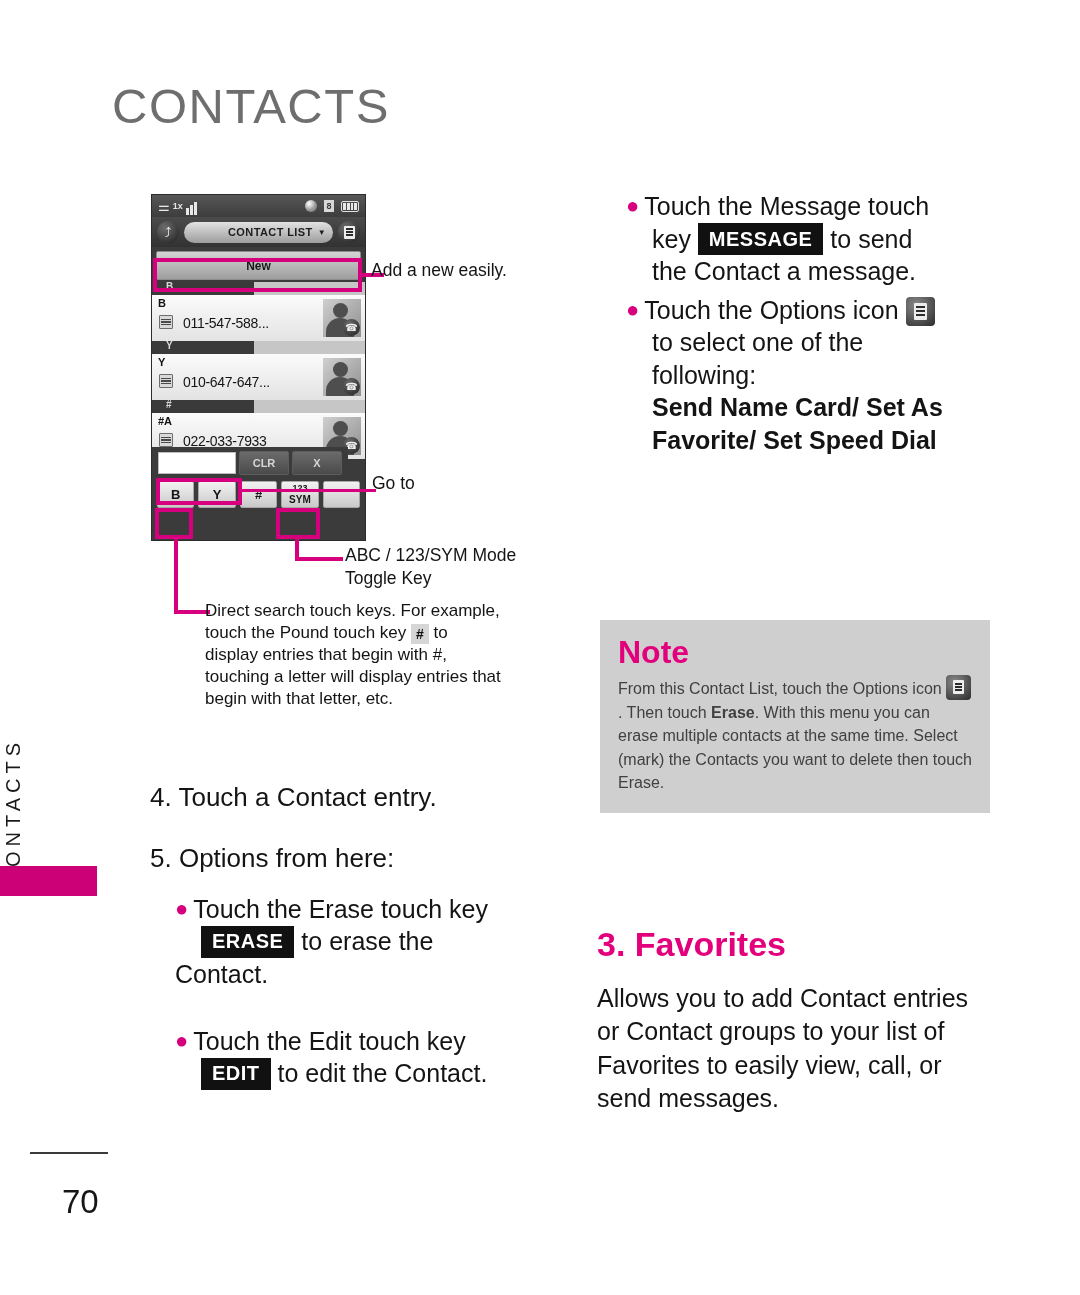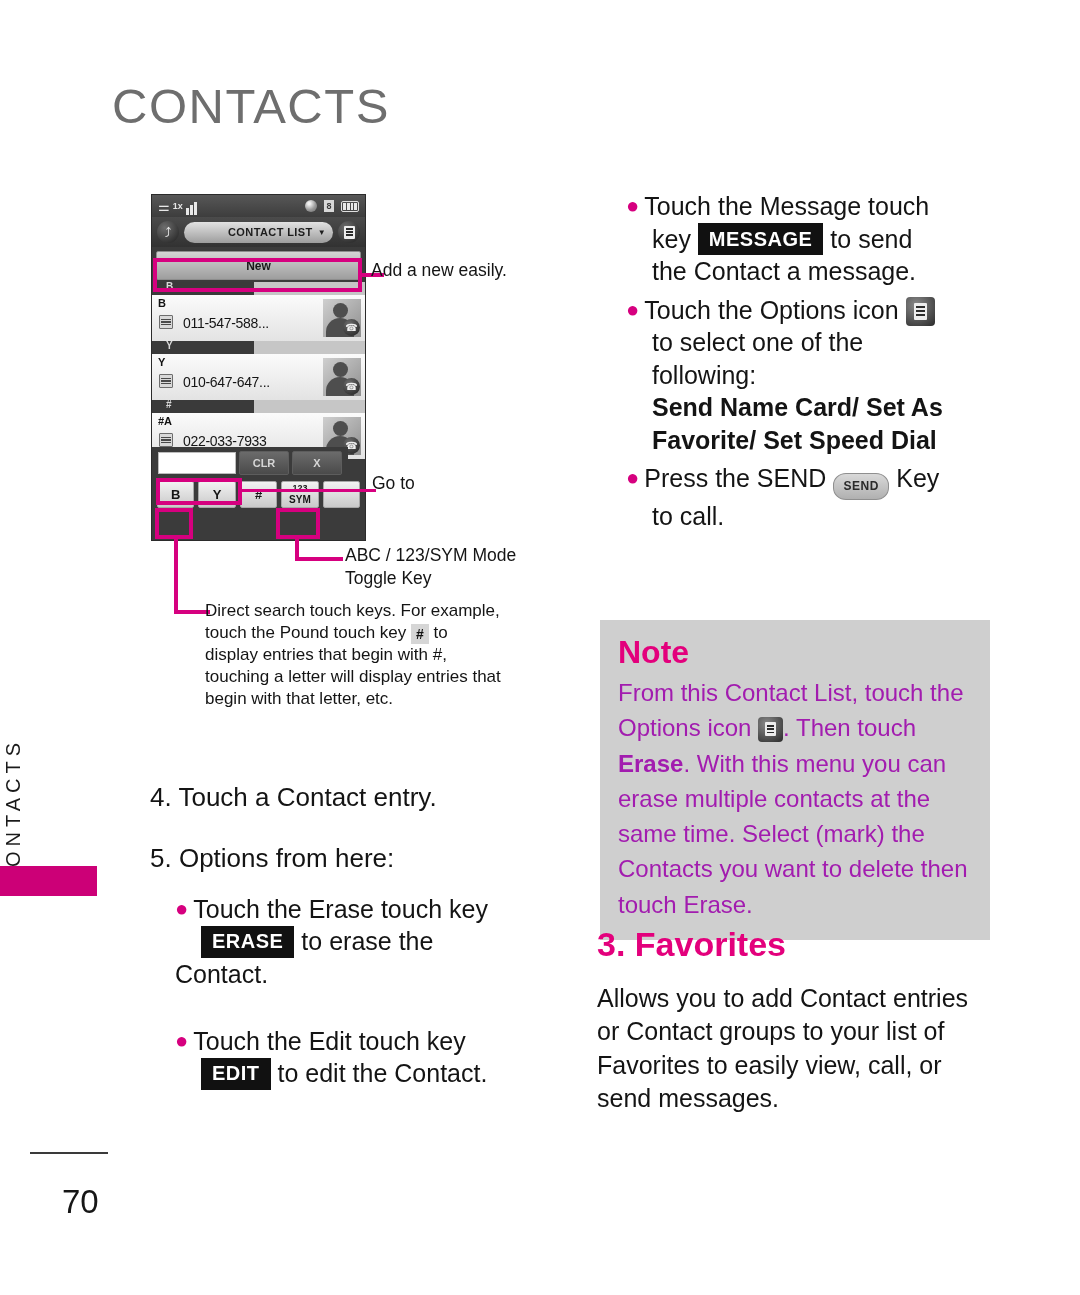--- a/index.html
+++ b/index.html
@@ -136,21 +136,21 @@
     display:flex;flex-direction:column;justify-content:center;gap:2px;padding:0 2px;box-sizing:border-box;}
   .opt-inline .g i{display:block;height:2px;background:#2b2b2b;}
   .bold-opts{font-weight:bold;font-size:25px;line-height:1.3;display:block;margin-left:26px;}
   .send-chip{display:inline-block;width:54px;height:25px;border-radius:13px/12px;
     background:linear-gradient(#d9d9d9,#b0b0b0);border:1px solid #8f8f8f;
     color:#2a2a2a;font-size:12px;font-weight:bold;letter-spacing:.5px;
     text-align:center;line-height:25px;vertical-align:-3px;}
   
   #note{position:absolute;left:600px;top:620px;width:390px;background:#cfcfcf;padding:14px 18px 18px 18px;box-sizing:border-box;}
   #note-title{color:#e3007c;font-size:32px;font-weight:bold;margin-bottom:4px;}
-  #note-body{font-size:24px;line-height:1.47;color:#a21caf;}
+  #note-body{font-size:16px;line-height:1.47;color:#404040;}
   #note-body b{font-weight:bold;}
   .opt-inline-sm{display:inline-block;width:25px;height:25px;border-radius:4px;
     background:radial-gradient(circle at 35% 28%,#8a8a8a,#2a2a2a);vertical-align:-6px;position:relative;}
   .opt-inline-sm .g{position:absolute;left:7px;top:5px;width:11px;height:14px;background:#ededed;border-radius:1px;
     display:flex;flex-direction:column;justify-content:center;gap:1.5px;padding:0 2px;box-sizing:border-box;}
   .opt-inline-sm .g i{display:block;height:1.6px;background:#2b2b2b;}
   
   #fav-title{position:absolute;left:597px;top:925px;font-size:34px;font-weight:bold;color:#e3007c;}
   #fav-body{position:absolute;left:597px;top:982px;width:395px;font-size:25px;line-height:1.33;color:#141414;}
   
@@ -346,26 +346,20 @@
           <i></i>
           <i></i>
           <i></i>
         </span></span>
     <span class="indent">to select one of the</span>
     <span class="indent">following:</span>
     <span class="bold-opts">Send Name Card/ Set As</span>
     <span class="bold-opts">Favorite/ Set Speed Dial</span>
   </div>
 
-  <div class="rb" style="margin-top:4px;">
-    <span class="dot">●</span><span>Press the SEND</span>
-    <span class="send-chip">SEND</span>
-    <span>Key</span>
-    <span class="indent">to call.</span>
-  </div>
 </div>
 
 <div id="note">
   <div id="note-title">Note</div>
   <div id="note-body">
     <span>From this Contact List, touch the</span>
     <span>Options icon</span>
     <span class="opt-inline-sm"><span class="g">
           <i></i>
           <i></i>

